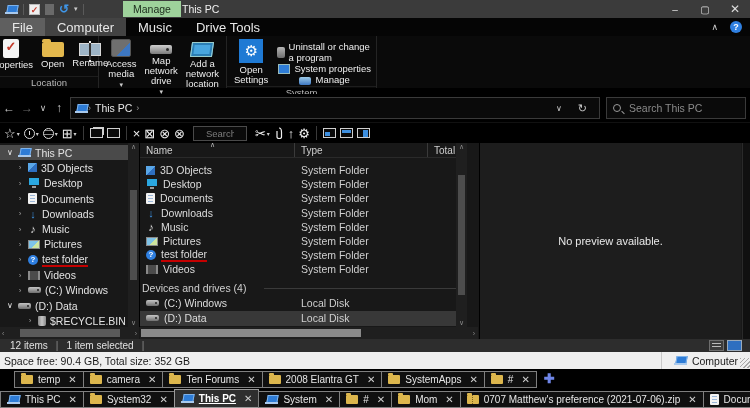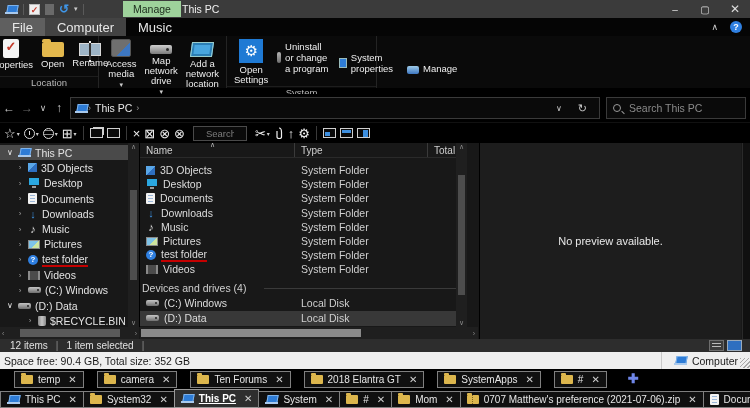--- a/index.html
+++ b/index.html
@@ -26,21 +26,21 @@
   .help-dot{width:12px;height:12px;border-radius:50%;background:#2f7fe0;color:#fff;font-size:9px;font-weight:bold;display:flex;align-items:center;justify-content:center;}
 
   
   .ribbon-body{position:absolute;top:36px;left:0;right:0;height:52px;background:#0a0a0a;display:flex;}
   .rgroup{display:flex;flex-direction:column;border-right:1px solid #242424;}
   .rgroup-content{flex:1;display:flex;align-items:flex-start;justify-content:center;gap:2px;padding:2px 4px 0 4px;}
   .rgroup-label{height:12px;text-align:center;font-size:9.5px;color:#b9b9b9;border-top:1px solid #1d1d1d;}
   .rbtn{display:flex;flex-direction:column;align-items:center;gap:2px;padding:1px 3px;font-size:9.5px;color:#eee;text-align:center;line-height:1.05;}
   .rbtn .cap{white-space:pre-line;}
   .caret{font-size:7px;color:#ccc;}
-  .sys-col{display:flex;flex-direction:row;gap:10px;align-items:flex-end;padding-top:3px;}
+  .sys-col{display:flex;flex-direction:column;gap:0;align-items:center;padding-top:3px;}
   .sbtn{display:flex;align-items:center;gap:4px;font-size:9.5px;color:#eee;}
 
   
   .ri-props{width:16px;height:19px;background:#f4f4f4;border-radius:2px;position:relative;}
   .ri-props:after{content:"✓";position:absolute;left:2px;top:1px;color:#c33a2a;font-size:13px;font-weight:bold;}
   .ri-folder{width:22px;height:15px;background:#e3b84d;border-radius:2px;position:relative;margin-top:3px;}
   .ri-folder:before{content:"";position:absolute;top:-3px;left:0;width:9px;height:3px;background:#e3b84d;border-radius:2px 2px 0 0;}
   .ri-rename{width:22px;height:13px;background:#9db4c6;border:1px solid #d8d8d8;position:relative;margin-top:4px;}
   .ri-rename:after{content:"";position:absolute;left:9px;top:-3px;width:2px;height:17px;background:#333;border-top:2px solid #eee;border-bottom:2px solid #eee;}
   .ri-media{width:20px;height:18px;background:linear-gradient(135deg,#6f6f6f 60%,#3d77c2 60%);border:1px solid #555;border-radius:2px;}
@@ -139,21 +139,21 @@
   .s1-icons{position:absolute;right:8px;top:1px;display:flex;gap:3px;}
   .viewbox{width:15px;height:11px;border:1px solid #6e6e6e;background:#3c3c3c;position:relative;}
   .viewbox.lines:after{content:"";position:absolute;left:2px;right:2px;top:2px;height:6px;background:repeating-linear-gradient(#bbb 0 1px,transparent 1px 3px);}
   .viewbox.blue{background:#2e6fc0;border-color:#9ab;}
   .status2{position:absolute;top:352px;left:0;right:0;height:17px;background:#efefef;color:#1a1a1a;display:flex;align-items:center;font-size:10.5px;padding-left:4px;}
   .status2 .right{position:absolute;right:12px;display:flex;align-items:center;gap:5px;border-left:1px solid #c9c9c9;padding-left:12px;height:100%;}
   .grip{position:absolute;right:0;bottom:1px;width:10px;height:10px;background:repeating-linear-gradient(135deg,#aaa 0 1px,transparent 1px 3px);}
 
   
   .tabrow{position:absolute;left:0;right:0;display:flex;align-items:flex-end;background:#000;}
-  .tabrow1{top:369px;height:19px;padding-left:14px;gap:14px;}
+  .tabrow1{top:369px;height:19px;padding-left:14px;}
   .tabrow2{top:388px;height:20px;}
   .tab{height:17px;border:1px solid #7f7f7f;background:#101010;display:flex;align-items:center;gap:5px;padding:0 6px;margin-right:-1px;color:#e6e6e6;font-size:10px;white-space:nowrap;}
   .tab .tx{color:#cfcfcf;font-size:10px;margin-left:3px;}
   .tab.active{background:#2e2e2e;border-color:#9a9a9a;height:19px;}
   .tab.active .lbl{text-decoration:underline;font-weight:bold;color:#fff;}
   .addtab{margin-left:8px;color:#6f86e8;font-weight:bold;font-size:13px;align-self:center;}
 </style>
 </head>
 <body>
 
@@ -175,20 +175,21 @@
       <span class="win-btn">–</span>
       <span class="win-btn">▢</span>
       <span class="win-btn close">✕</span>
     </div>
   </div>
 
   <div class="ribbon-tabs">
     <div class="rtab file">File</div>
     <div class="rtab sel">Computer</div>
     <div class="rtab">Music</div>
+    <div class="rtab">Drive Tools</div>
   </div>
   <div class="ribbon-right">
     <span class="collapse-chev">∧</span>
     <span class="help-dot">?</span>
   </div>
 
   <div class="ribbon-body">
     <div class="rgroup" style="width:99px;">
       <div class="rgroup-content">
         <div class="rbtn">
@@ -520,21 +521,21 @@
       <span class="lbl">camera</span>
       <span class="tx">✕</span>
     </div>
     <div class="tab">
       <span class="ic fold"></span>
       <span class="lbl">Ten Forums</span>
       <span class="tx">✕</span>
     </div>
     <div class="tab">
       <span class="ic fold"></span>
-      <span class="lbl">2018 Elantra GT</span>
+      <span class="lbl">2008 Elantra GT</span>
       <span class="tx">✕</span>
     </div>
     <div class="tab">
       <span class="ic fold"></span>
       <span class="lbl">SystemApps</span>
       <span class="tx">✕</span>
     </div>
     <div class="tab">
       <span class="ic fold"></span>
       <span class="lbl">#</span>

